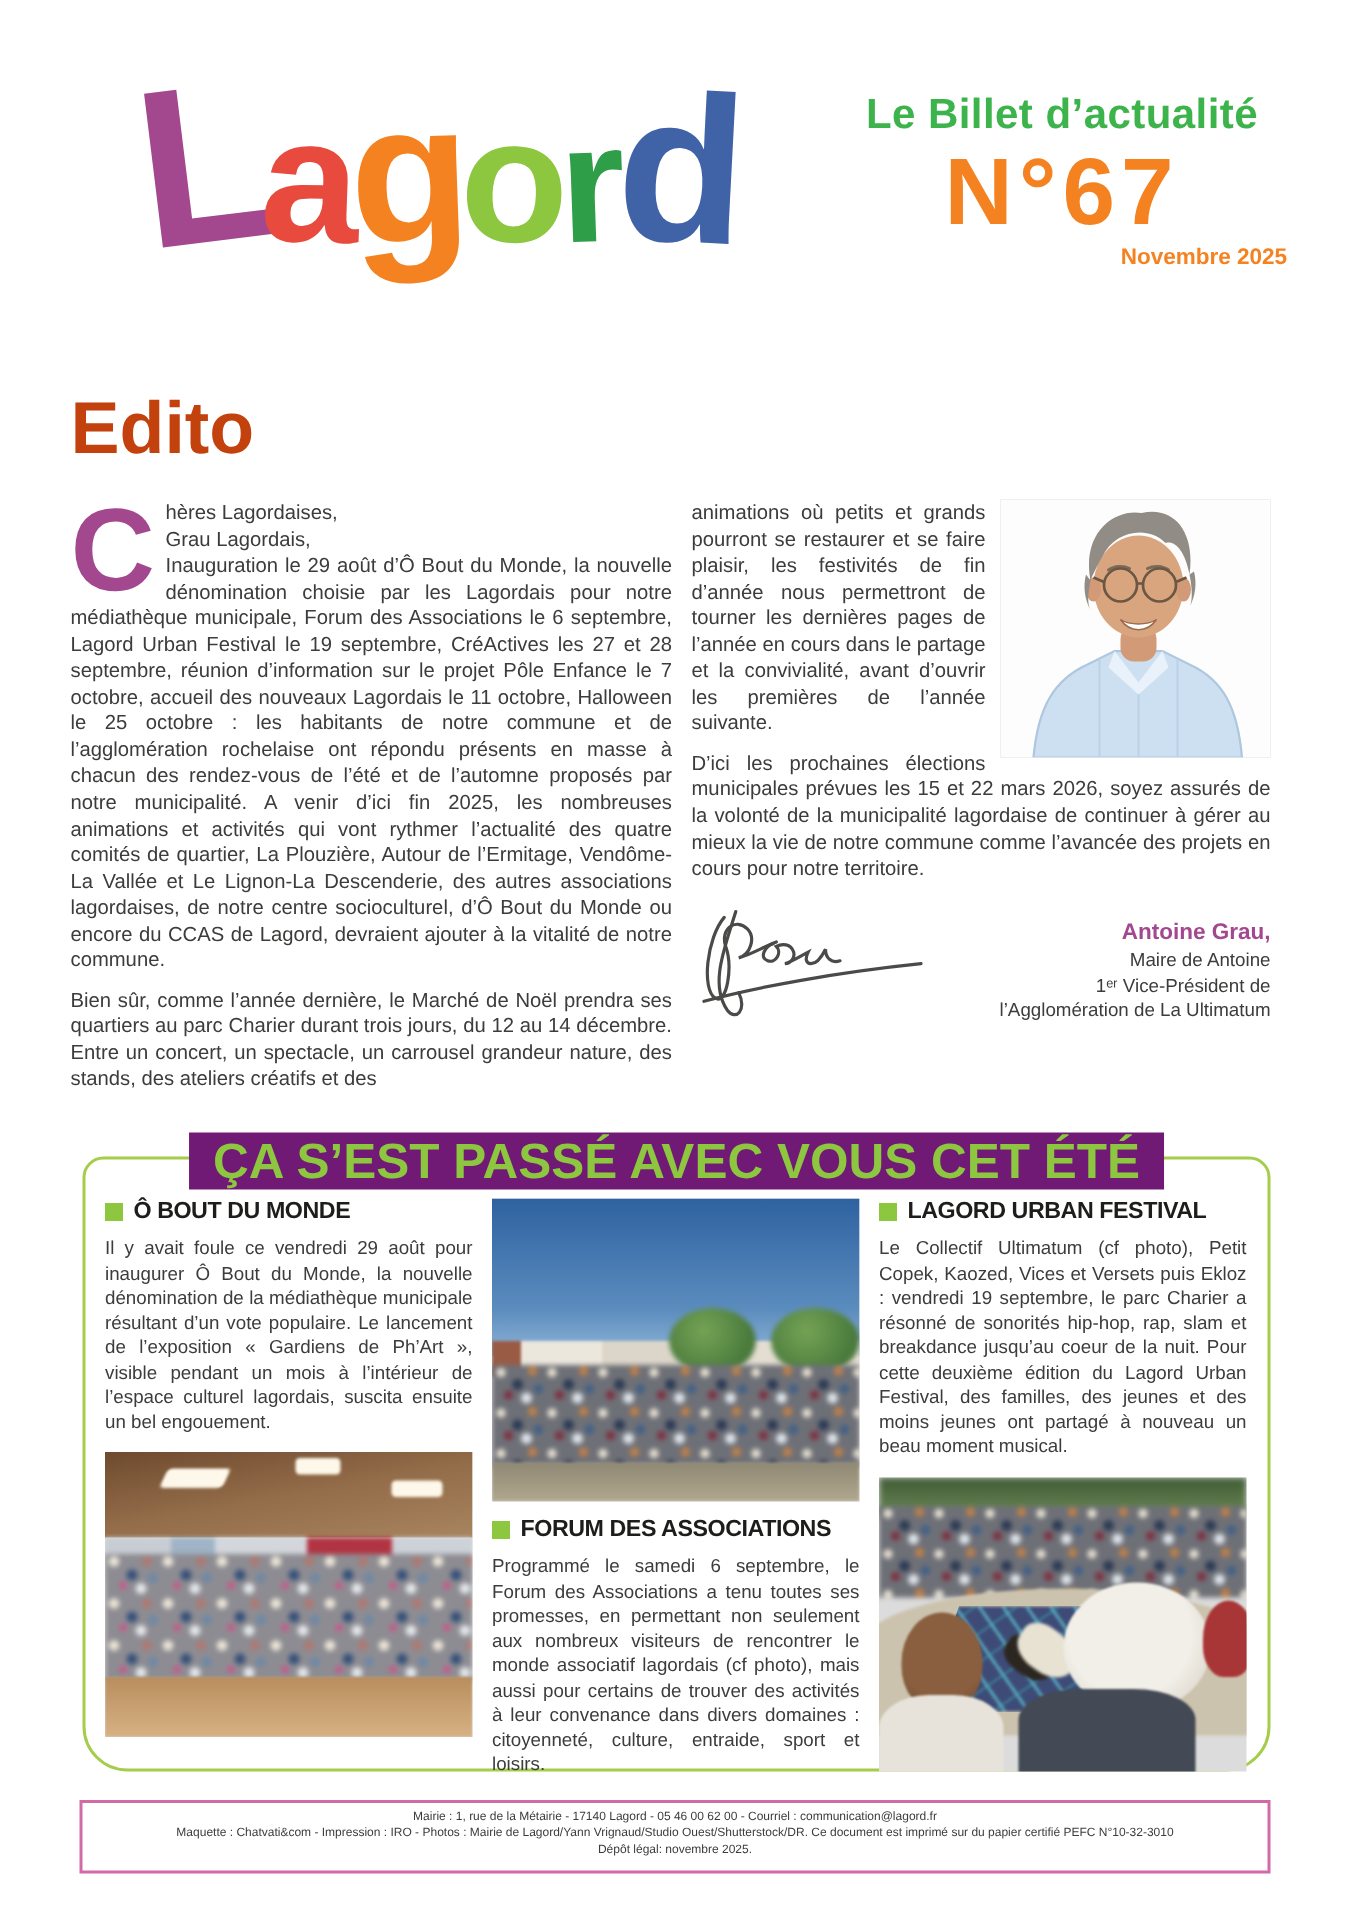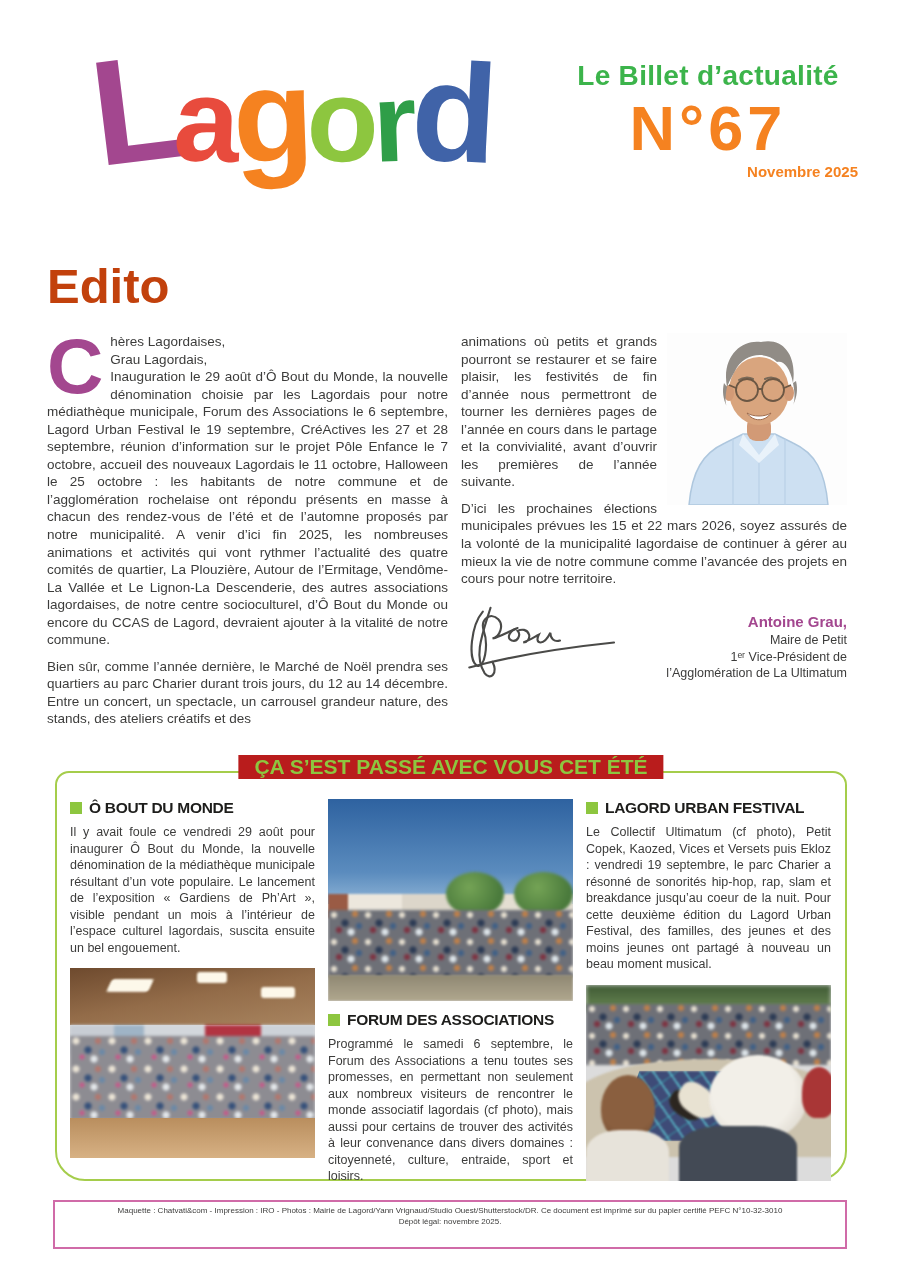--- a/index.html
+++ b/index.html
@@ -32,22 +32,22 @@
   .dropcap{float:left;font-size:78px;line-height:.72;font-weight:bold;margin:5px 7px 0 0;}
   .portrait{float:right;width:180px;height:172px;margin:0 0 8px 10px;background:#fdfdfd;}
   .sig-row{display:flex;gap:8px;margin-top:12px;align-items:flex-end;}
   .sig-block{flex:1;text-align:right;padding-top:8px;}
   .sig-name{font-size:15px;font-weight:bold;margin-bottom:2px;}
   .sig-line{font-size:12.5px;line-height:1.32;color:#3c3c3b;}
 
   
   .summer{position:absolute;left:55px;top:771px;width:792px;height:410px;box-sizing:border-box;
         border:2px solid #a5cd4b;border-radius:14px 14px 30px 30px;}
-  .summer-title{position:absolute;top:-18px;left:50%;transform:translateX(-50%);background:#b91c1c;
-        padding:0 16px;font-size:21px;font-weight:bold;white-space:nowrap;}
+  .summer-title{position:absolute;top:-18px;left:50%;transform:translateX(-50%);background:#701a75;
+        padding:0 16px;font-size:33px;font-weight:bold;white-space:nowrap;}
   .summer-cols{display:flex;gap:13px;padding:26px 13px 12px;}
   .scol{width:245px;}
   .article-head{display:flex;align-items:center;gap:7px;margin-bottom:7px;}
   .sq{width:12px;height:12px;background:#8dc63f;flex:0 0 auto;}
   .article-title{font-size:15.5px;font-weight:bold;color:#1d1d1b;white-space:nowrap;letter-spacing:-.3px;}
   .article-body{font-size:12.5px;line-height:1.32;text-align:justify;color:#3c3c3b;margin:0;}
 
   
   .ph{position:relative;overflow:hidden;background:#dcdcdc;}
   .ph>div{position:absolute;}
@@ -165,21 +165,21 @@
         <svg width="170" height="82" viewBox="0 0 175 85" xmlns="http://www.w3.org/2000/svg">
           <g fill="none" stroke="#4a4a48" stroke-width="2.2" stroke-linecap="round">
             <path d="M22 12 C10 26 6 62 16 68 C24 72 28 46 23 32 C19 20 30 12 38 20 C44 26 40 38 32 40 C40 38 50 32 58 29"></path>
             <path d="M56 30 C50 32 46 40 52 42 C58 44 62 36 58 32 C62 30 68 30 70 36 C71 40 68 44 64 44 C70 42 76 38 80 36 C78 40 78 44 82 44 C86 44 90 38 92 34 C92 40 96 44 102 42"></path>
             <path d="M30 8 C22 34 12 58 24 76 C30 84 38 76 32 64"></path>
             <path d="M8 70 C45 60 100 50 158 44"></path>
           </g>
         </svg>
         <div class="sig-block">
           <div class="sig-name" style="color: rgb(163, 71, 143);">Antoine Grau,</div>
-          <div class="sig-line">Maire de Petit</div>
+          <div class="sig-line">Maire de Antoine</div>
           <div class="sig-line">1ᵉʳ Vice-Président de</div>
           <div class="sig-line">l’Agglomération de La Ultimatum</div>
         </div>
       </div>
     </div>
   </div>
 
   <section class="summer">
     <div class="summer-title" style="color: rgb(141, 198, 63);">ÇA S’EST PASSÉ AVEC VOUS CET ÉTÉ</div>
     <div class="summer-cols">
@@ -234,17 +234,18 @@
           <div class="pf-cap"></div>
           <div class="pf-shirt-mid"></div>
           <div class="pf-cap-red"></div>
         </div>
       </div>
 
     </div>
   </section>
 
   <footer class="footer">
+    <div>Mairie : 1, rue de la Métairie - 17140 Lagord - 05 46 00 62 00 - Courriel : communication@lagord.fr</div>
     <div>Maquette : Chatvati&amp;com - Impression : IRO - Photos : Mairie de Lagord/Yann Vrignaud/Studio Ouest/Shutterstock/DR. Ce document est imprimé sur du papier certifié PEFC N°10-32-3010</div>
     <div>Dépôt légal: novembre 2025.</div>
   </footer>
 
 </div>
 
 </body></html>

